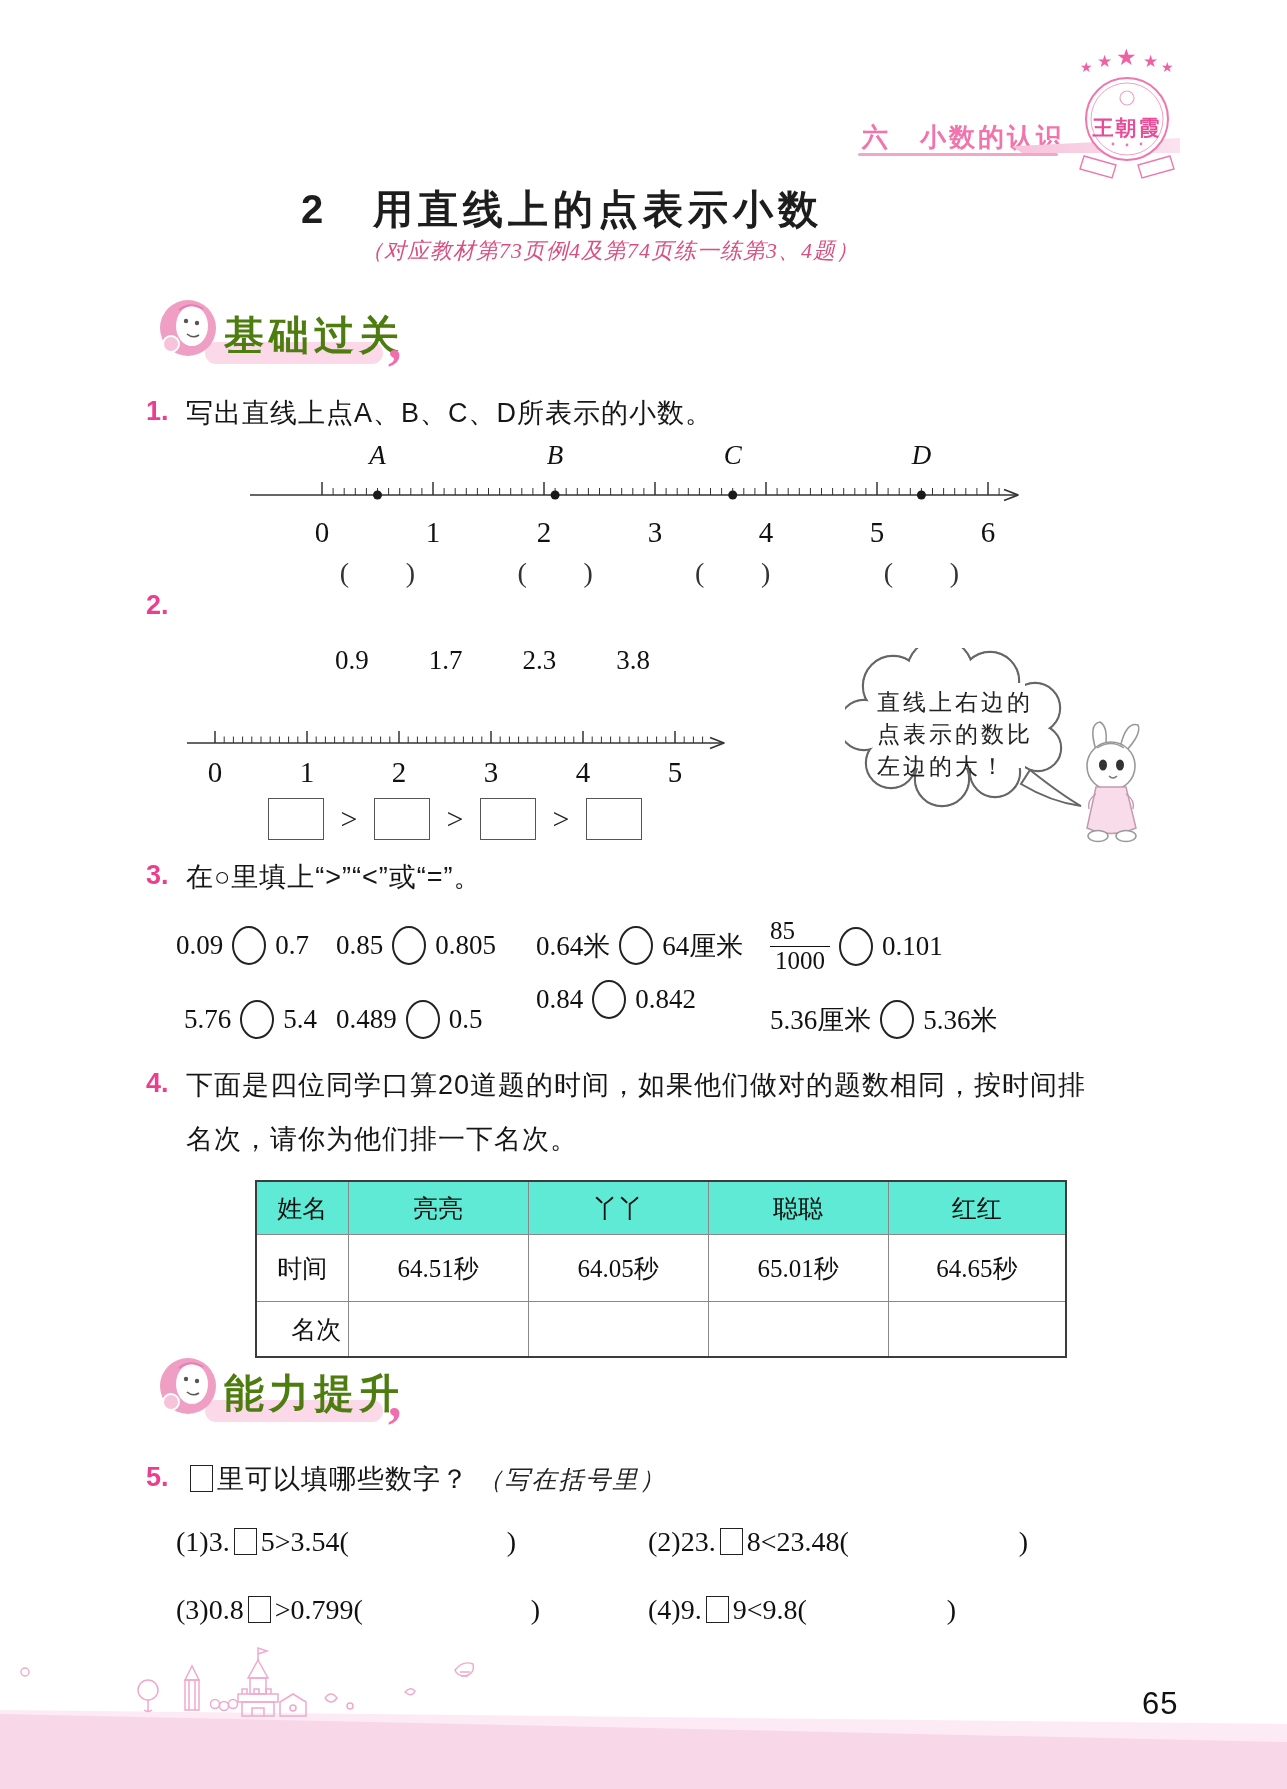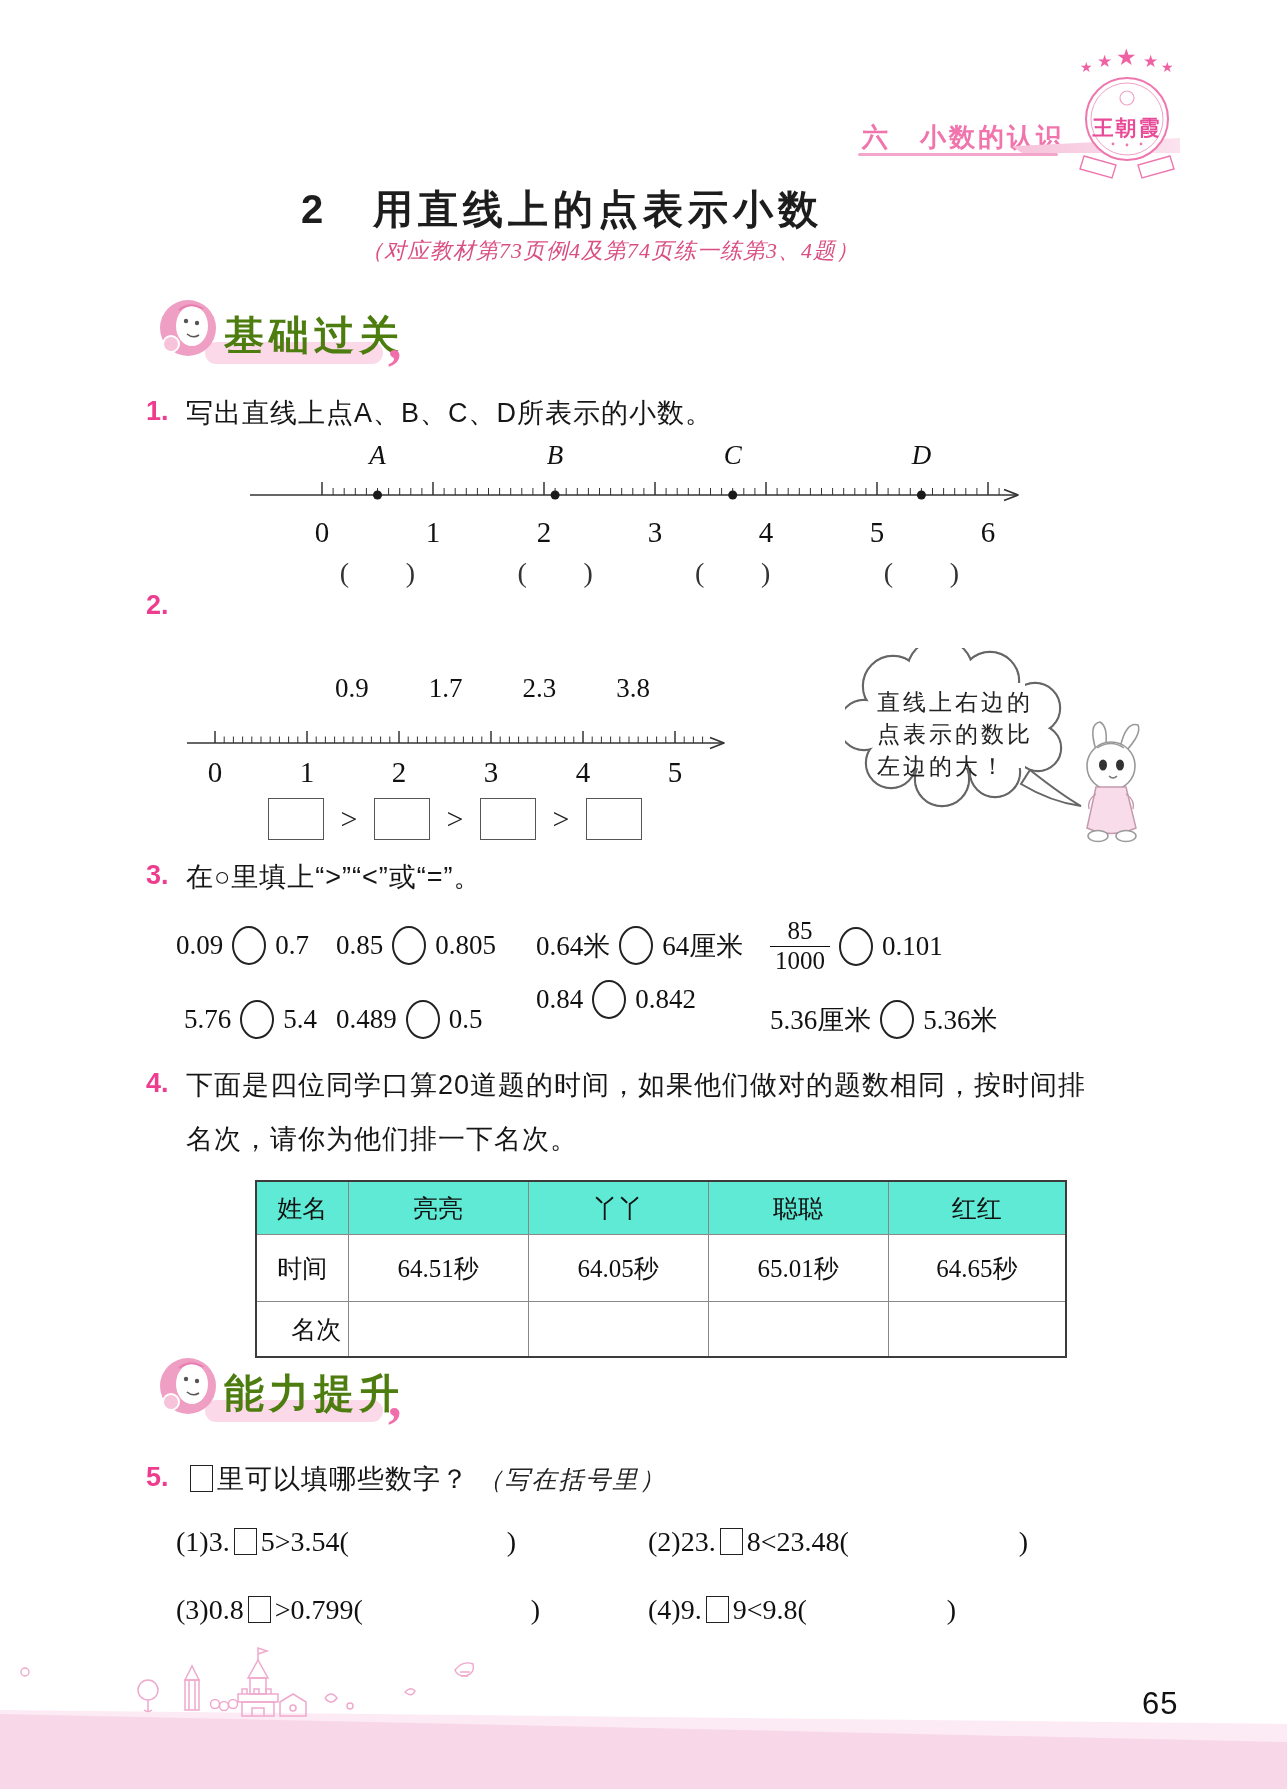--- a/index.html
+++ b/index.html
@@ -27,30 +27,30 @@
   
   .qnum{font-size:27px;font-weight:bold;color:#ee3d8f;}
   .qtext{font-size:27px;color:#161616;letter-spacing:1px;white-space:nowrap;}
 
   
   .nl-label{font-family:"Liberation Serif","DejaVu Serif",serif;font-size:29px;fill:#111;}
   .nl-point-label{font-family:"Liberation Serif","DejaVu Serif",serif;font-style:italic;font-size:27px;fill:#111;}
   .nl-paren{font-family:"Liberation Serif","DejaVu Serif",serif;font-size:28px;fill:#333;}
 
   
-  .plot-numbers{display:flex;gap:60px;font-family:"Liberation Serif","DejaVu Serif",serif;font-size:27px;color:#111;margin-top:28px;}
+  .plot-numbers{display:flex;gap:60px;font-family:"Liberation Serif","DejaVu Serif",serif;font-size:27px;color:#111;}
   .order-row{display:flex;align-items:center;}
   .order-box{width:54px;height:40px;border:1.6px solid #555;background:#fff;}
   .order-gt{width:50px;text-align:center;font-family:"Liberation Serif",serif;font-size:30px;color:#222;}
 
   
   .cmp{position:absolute;display:flex;align-items:center;font-family:"Liberation Serif","DejaVu Serif",serif;
        font-size:27px;color:#111;white-space:nowrap;}
   .cmp-circle{display:inline-block;width:30px;height:35px;border:2px solid #222;border-radius:50%;margin:0 9px;background:#fff;}
-  .frac{display:inline-flex;flex-direction:column;align-items:center;font-size:25px;line-height:1.15;}
+  .frac{display:inline-flex;flex-direction:column;align-items:flex-start;font-size:25px;line-height:1.15;}
   .frac-den{border-top:1.8px solid #111;padding:0 5px;}
 
   
   .q4table{position:absolute;left:255px;top:1180px;border-collapse:collapse;font-family:"Liberation Serif","DejaVu Serif",serif;
            font-size:25px;color:#111;border:2px solid #3c3c3c;}
   .q4table td,.q4table th{border:1px solid #888;text-align:center;font-weight:normal;}
   .q4table thead th{background:#5eead4;height:50px;}
   .q4table .row-time td{height:64px;margin-left:8px;}
   .q4table .row-rank td{height:52px;padding-left:29px;}
 

